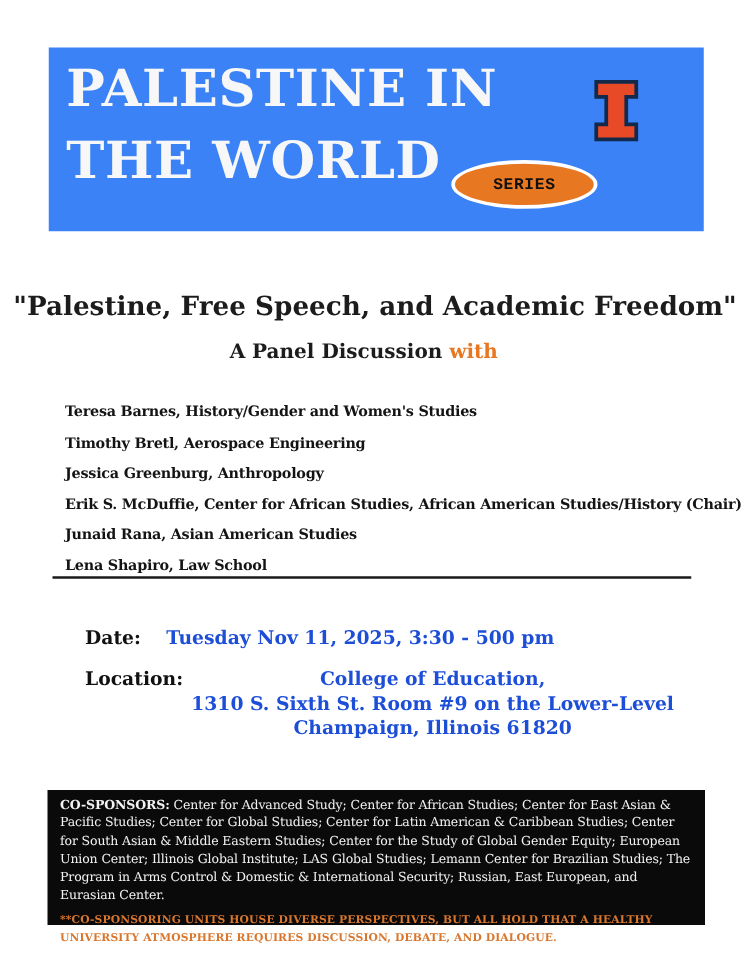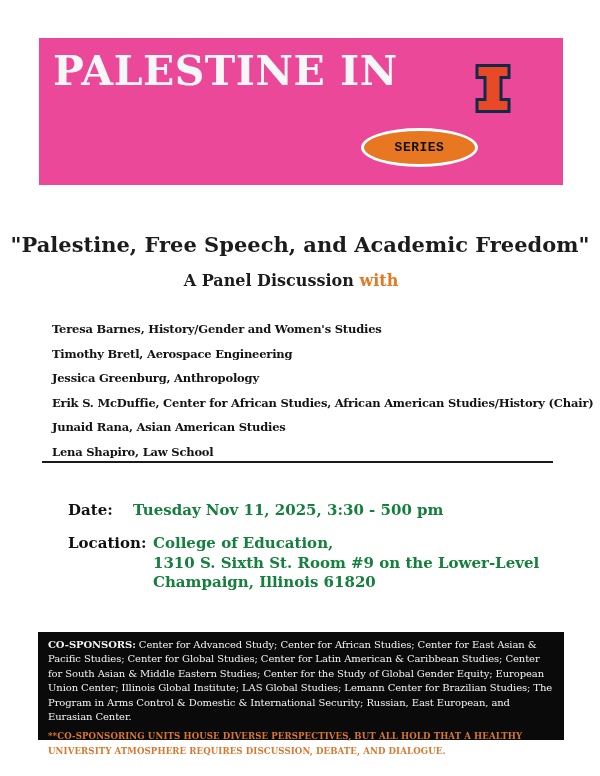--- a/index.html
+++ b/index.html
@@ -7,21 +7,21 @@
     position:relative;
     width:600px;height:776px;
     background:#ffffff;
     font-family:"DejaVu Serif","Liberation Serif",serif;
     overflow:hidden;
   }
 
   
   .band-header{
     position:absolute;left:39px;top:38px;width:524px;height:147px;
-    background:#ec4899;
+    background:#3b82f6;
   }
   .band-title{
     position:absolute;left:14px;top:5px;
     color:#f7f7f7;font-weight:bold;font-size:41px;line-height:57px;
     letter-spacing:0.5px;white-space:nowrap;
   }
   .block-i{position:absolute;left:434px;top:24px;width:40px;height:53px;}
   .series-oval{
     position:absolute;left:322px;top:90px;width:117px;height:39px;
     background:#E87722;border:3px solid #ffffff;border-radius:50%;
@@ -55,22 +55,23 @@
     background:#1a1a1a;
   }
 
   
   .detail-label{
     position:absolute;left:68px;
     color:#111111;font-weight:bold;font-size:15px;
   }
   .detail-value{
     position:absolute;left:133px;
-    color:#15803d;font-weight:bold;font-size:15px;line-height:19.5px;
+    color:#1d4ed8;font-weight:bold;font-size:15px;line-height:19.5px;
     white-space:nowrap;
+    text-align:center;
   }
   .lbl-date{top:501px;}
   .val-date{top:501px;}
   .lbl-loc{top:534px;}
   .val-loc{top:534px;margin-left:20px;}
 
   
   .band-footer{
     position:absolute;left:38px;top:632px;width:526px;height:108px;
     background:#0a0a0a;box-sizing:border-box;
@@ -87,20 +88,21 @@
   }
 </style>
 </head>
 <body>
 
 <div class="page">
 
   <div class="band-header">
     <div class="band-title">
       <div>PALESTINE IN</div>
+      <div>THE WORLD</div>
     </div>
     <svg class="block-i" viewBox="0 0 40 52" aria-hidden="true">
       <path d="M4 3 H36 V15 H28 V37 H36 V49 H4 V37 H12 V15 H4 Z" fill="#E84A27" stroke="#13294B" stroke-width="3" stroke-linejoin="miter"></path>
     </svg>
     <div class="series-oval">
       <span>SERIES</span>
     </div>
   </div>
 
   <div class="event-title">"Palestine, Free Speech, and Academic Freedom"</div>

